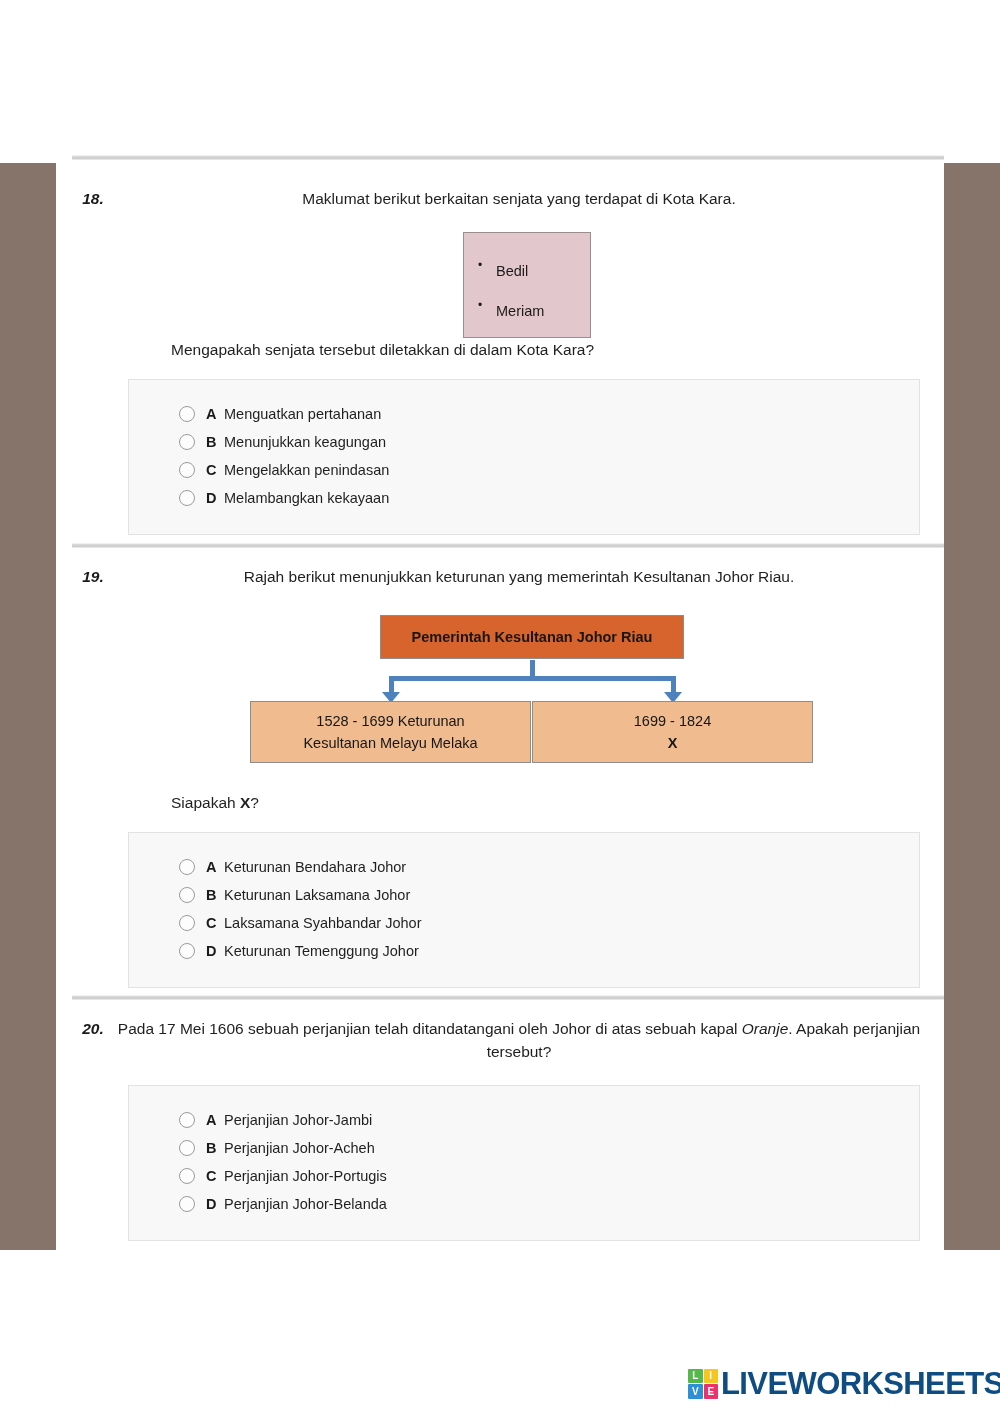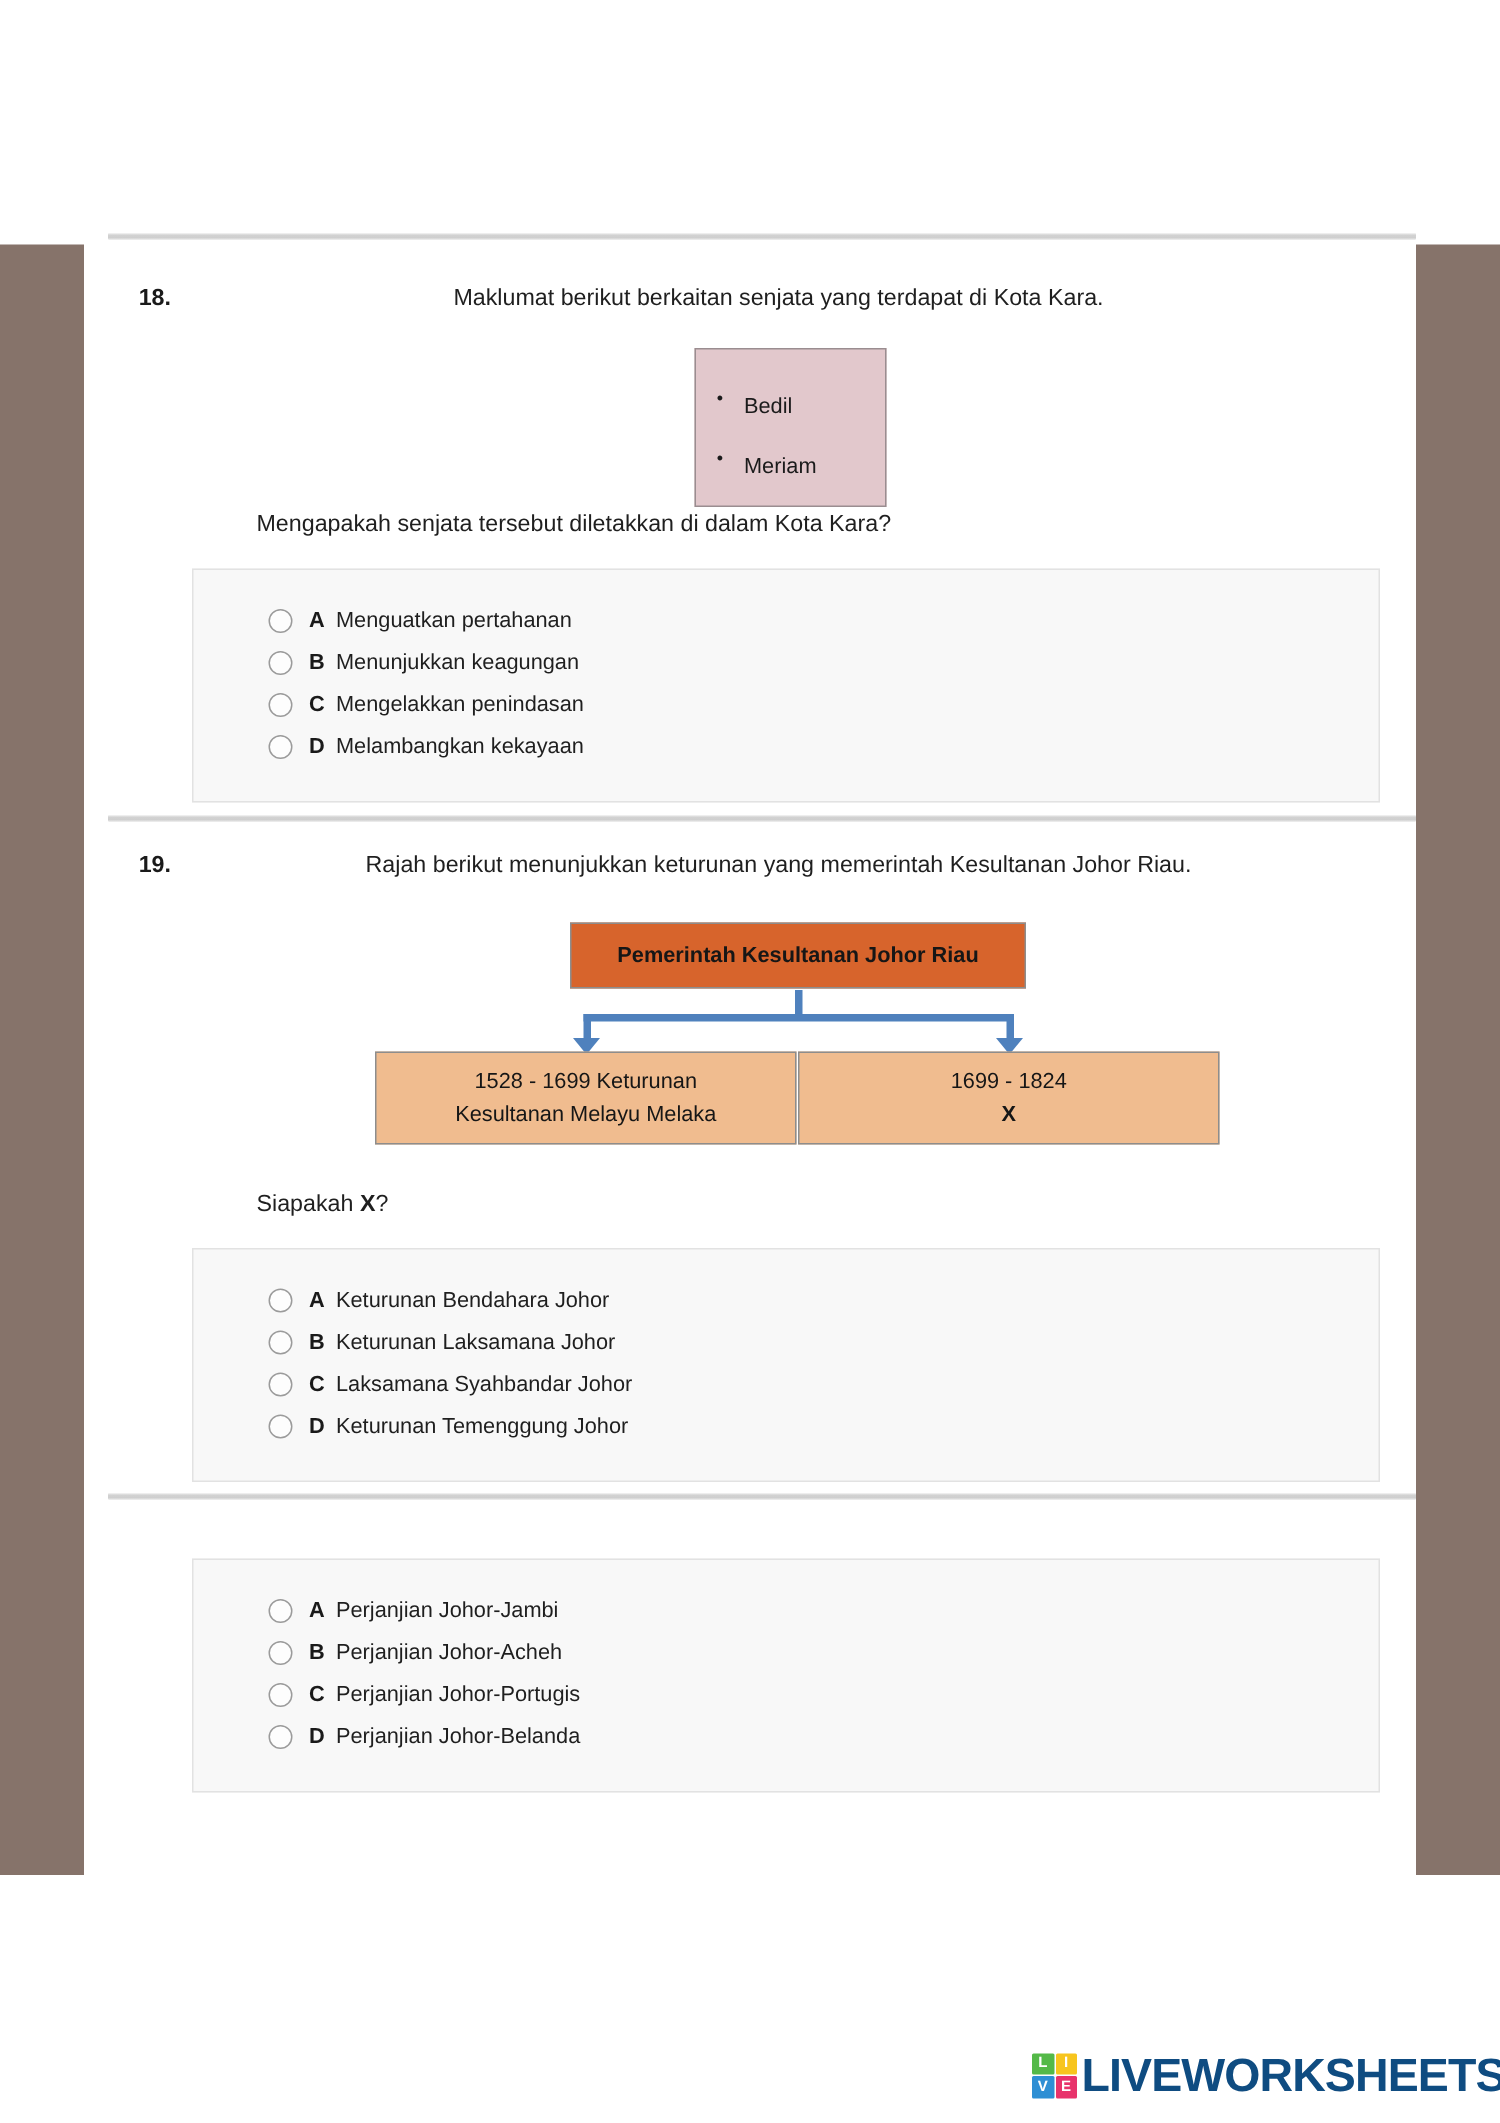--- a/index.html
+++ b/index.html
@@ -58,27 +58,28 @@
     left: 0;
     width: 888px;
   }
   .q-head {
     display: flex;
     align-items: flex-start;
   }
   .q-num {
     width: 58px;
     flex: 0 0 58px;
-    text-align: right;
+    text-align: center;
     padding-left: 16px;
     box-sizing: border-box;
     font-size: 15.5px;
     font-weight: bold;
     color: #1a1a1a;
     line-height: 23px;
+    font-style: italic;
   }
   .q-text {
     flex: 1 1 auto;
     font-size: 15.5px;
     color: #1f1f1f;
     line-height: 23px;
     padding-right: 20px;
     text-align: center;
   }
   .q-text i { font-style: italic; }
@@ -348,20 +349,24 @@
           <span class="radio"></span>
           <span class="opt-letter">D</span>
           <span class="opt-text">Keturunan Temenggung Johor</span>
         </div>
       </div>
     </div>
 
     <div class="sep" style="top:840px;"></div>
 
     <div class="question" style="top:862px;">
+      <div class="q-head">
+        <div class="q-num">20.</div>
+        <div class="q-text"><span>Pada 17 Mei 1606 sebuah perjanjian telah ditandatangani oleh Johor di atas sebuah kapal </span><i>Oranje</i><span>. Apakah perjanjian tersebut?</span></div>
+      </div>
 
       <div class="answers" style="margin-top:22px;">
         <div class="opt">
           <span class="radio"></span>
           <span class="opt-letter">A</span>
           <span class="opt-text">Perjanjian Johor-Jambi</span>
         </div>
         <div class="opt">
           <span class="radio"></span>
           <span class="opt-letter">B</span>

